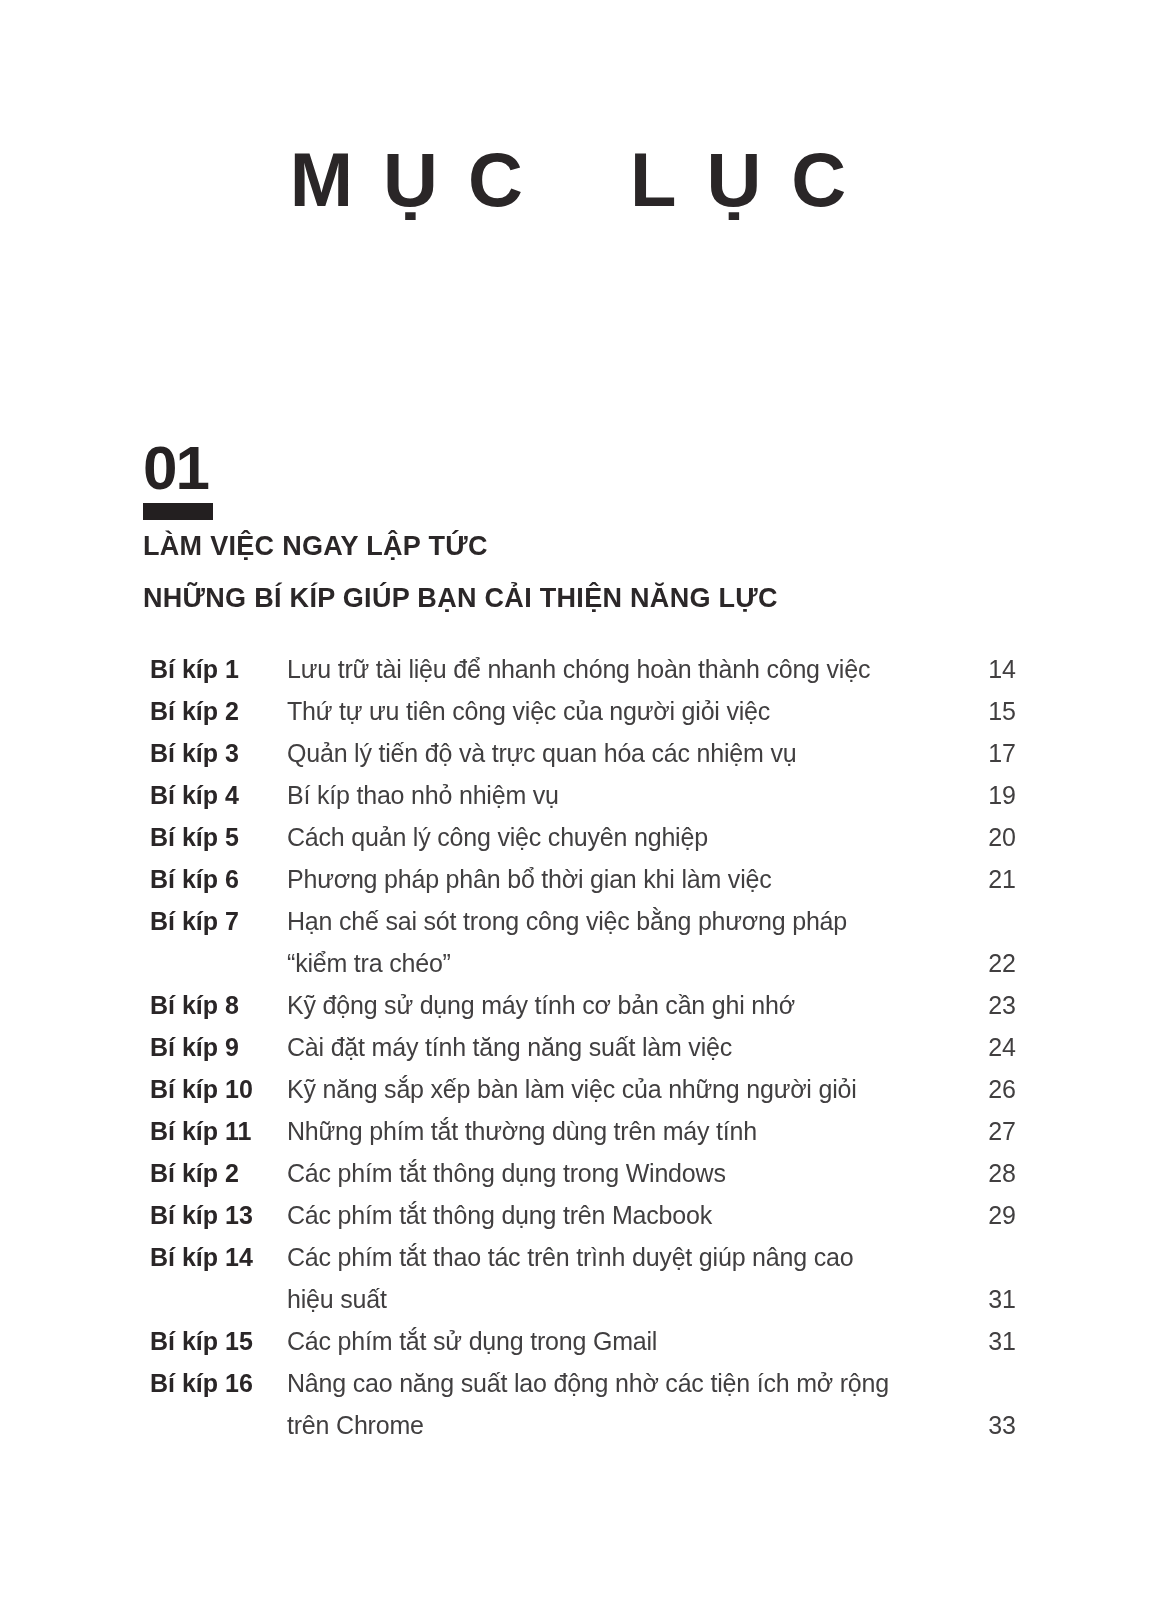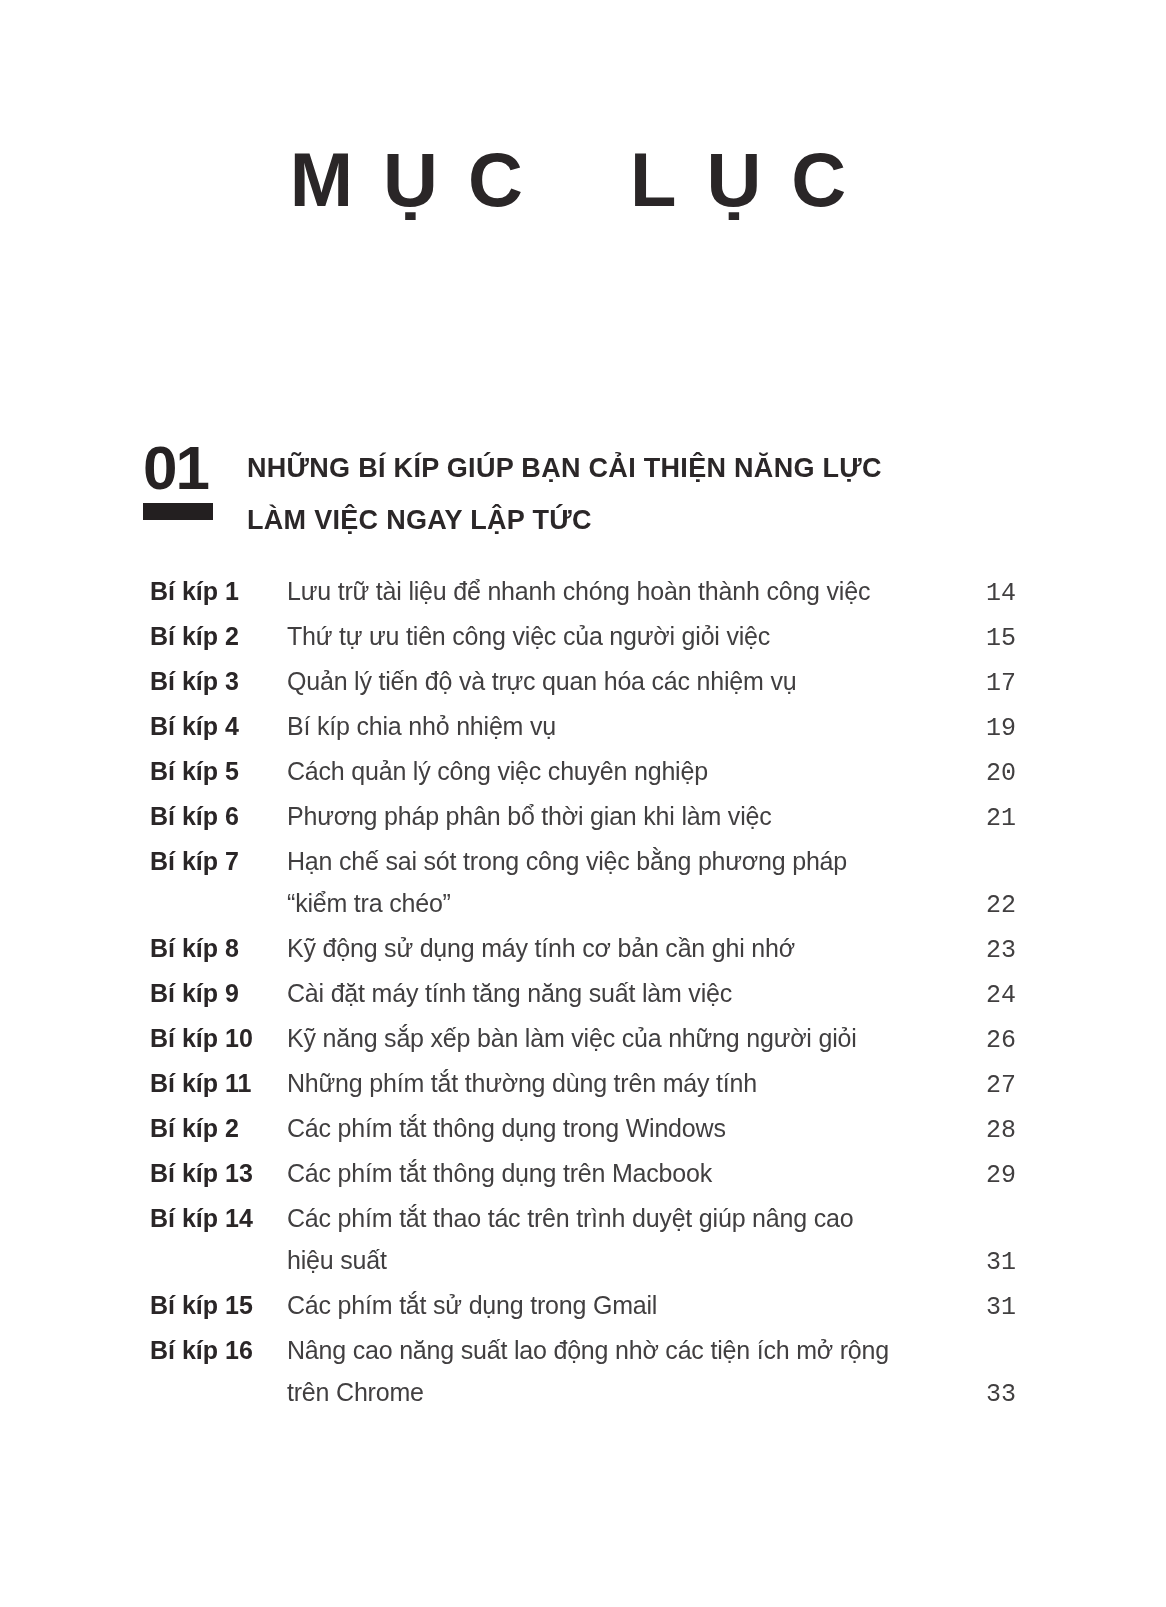--- a/index.html
+++ b/index.html
@@ -23,20 +23,21 @@
     line-height: 1;
     letter-spacing: 30px;
     word-spacing: 26px;
     color: #2a2627;
     white-space: nowrap;
   }
   .section {
     display: flex;
     align-items: flex-start;
     margin: 224px 0 0 143px;
+    flex-direction: column;
   }
   .secnum-col {
     flex: none;
     width: 70px;
     margin-right: 34px;
     padding-top: 2px;
   }
   .secnum {
     font-size: 62px;
     font-weight: 700;
@@ -80,38 +81,37 @@
     flex: 1;
     min-width: 0;
     color: #413f40;
     letter-spacing: -0.2px;
   }
   .toc-pagenum {
     flex: none;
     min-width: 58px;
     text-align: right;
     color: #413f40;
-    font-family: Liberation Mono, monospace;
   }
 </style>
 </head>
 <body>
 
 <div class="page">
 
   <h1 class="title">MỤC LỤC</h1>
 
   <div class="section">
     <div class="secnum-col">
       <div class="secnum">01</div>
       <div class="secbar"></div>
     </div>
     <div class="heading">
+      <div>LÀM VIỆC NGAY LẬP TỨC</div>
       <div>NHỮNG BÍ KÍP GIÚP BẠN CẢI THIỆN NĂNG LỰC</div>
-      <div>LÀM VIỆC NGAY LẬP TỨC</div>
     </div>
   </div>
 
   <div class="toc" id="toc-list">
       <div class="toc-row">
         <div class="toc-label">Bí kíp 1</div>
         <div class="toc-title">Lưu trữ tài liệu để nhanh chóng hoàn thành công việc</div>
         <div class="toc-pagenum">14</div>
       </div>
       <div class="toc-row">
@@ -119,21 +119,21 @@
         <div class="toc-title">Thứ tự ưu tiên công việc của người giỏi việc</div>
         <div class="toc-pagenum">15</div>
       </div>
       <div class="toc-row">
         <div class="toc-label">Bí kíp 3</div>
         <div class="toc-title">Quản lý tiến độ và trực quan hóa các nhiệm vụ</div>
         <div class="toc-pagenum">17</div>
       </div>
       <div class="toc-row">
         <div class="toc-label">Bí kíp 4</div>
-        <div class="toc-title">Bí kíp chia nhỏ nhiệm vụ</div>
+        <div class="toc-title">Bí kíp thao nhỏ nhiệm vụ</div>
         <div class="toc-pagenum">19</div>
       </div>
       <div class="toc-row">
         <div class="toc-label">Bí kíp 5</div>
         <div class="toc-title">Cách quản lý công việc chuyên nghiệp</div>
         <div class="toc-pagenum">20</div>
       </div>
       <div class="toc-row">
         <div class="toc-label">Bí kíp 6</div>
         <div class="toc-title">Phương pháp phân bổ thời gian khi làm việc</div>

